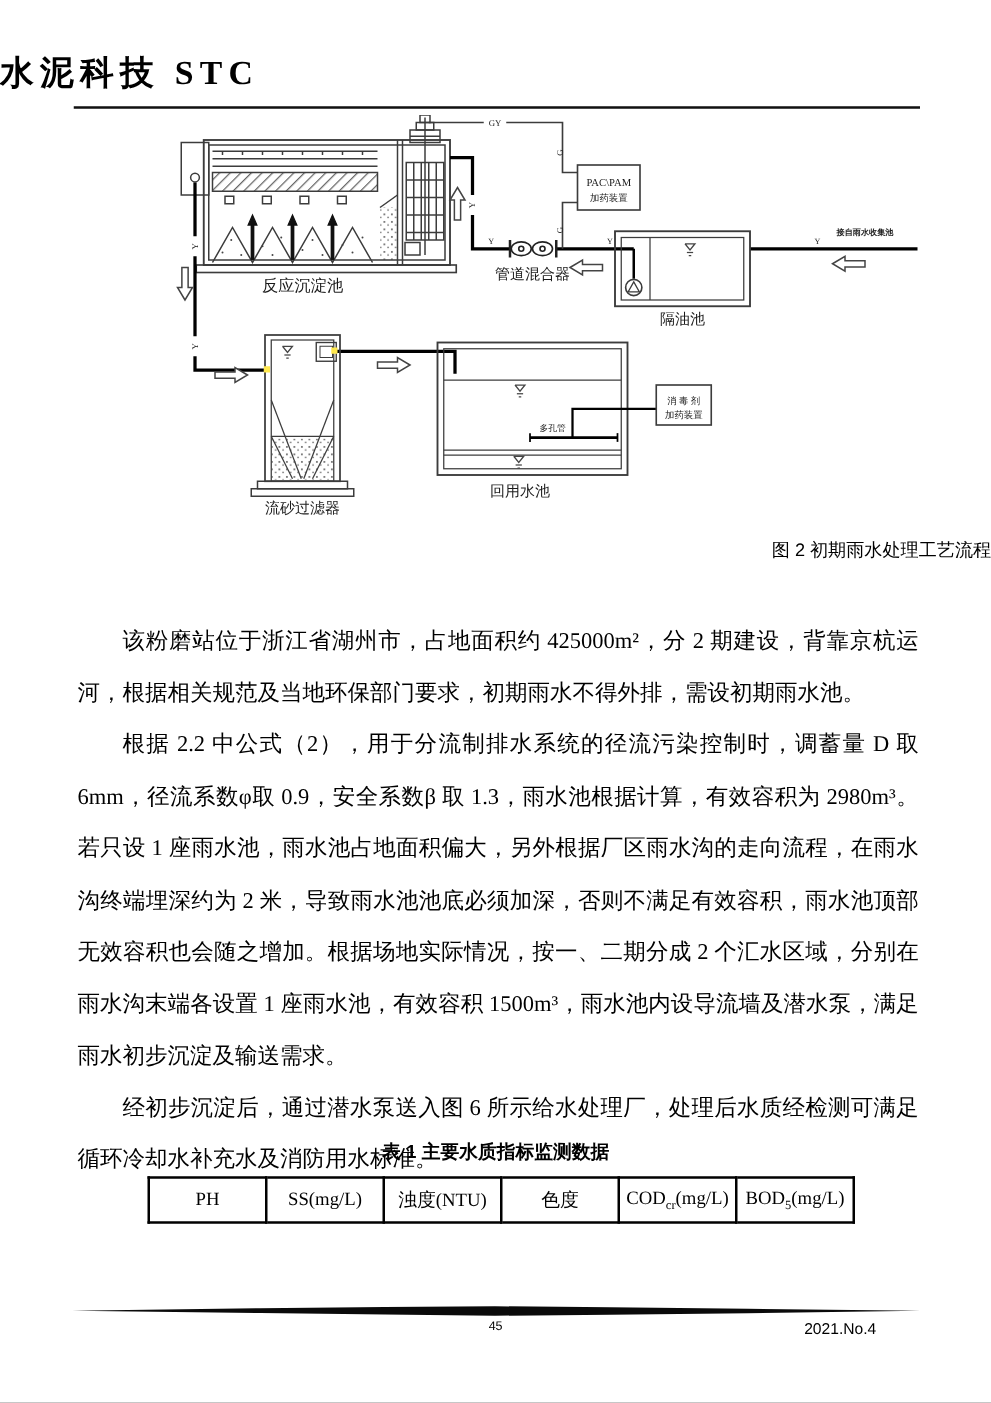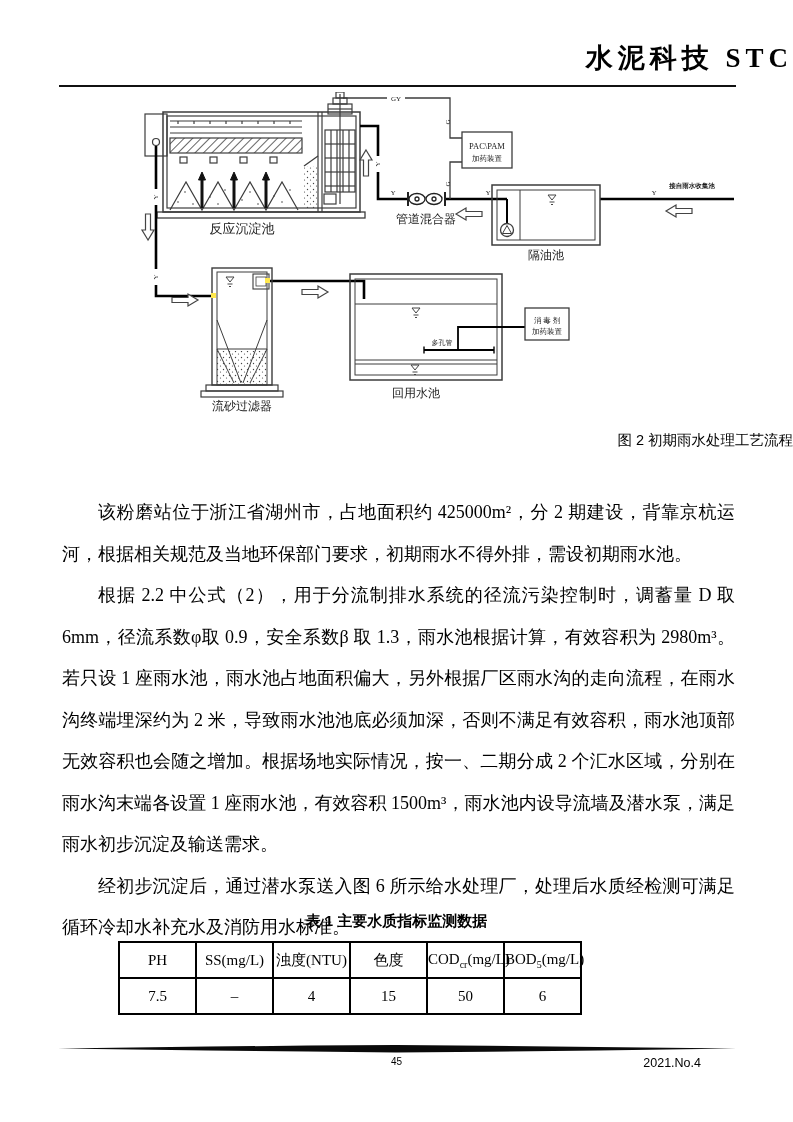--- a/index.html
+++ b/index.html
@@ -3,21 +3,21 @@
 <meta charset="utf-8">
 <style>
   html,body { margin:0; padding:0; background:#999; }
   .page {
     position:relative; width:793px; height:1122px; margin:0 auto;
     background:#fff; overflow:hidden; color:#000;
     font-family:"Liberation Serif","DejaVu Serif",serif;
   }
   .journal-title {
     position:absolute; top:40px; left:0; width:100%;
-    text-align:right; font-size:27px; font-weight:bold; letter-spacing:5px;
+    text-align:left; font-size:27px; font-weight:bold; letter-spacing:5px;
     font-family:"Liberation Serif","DejaVu Serif",serif;
   }
   .header-rule { position:absolute; top:85px; left:59px; width:677px; border-top:2.2px solid #111; }
   .diagram { position:absolute; left:60px; top:92px; }
   .diagram text { font-family:"Liberation Serif","DejaVu Serif",serif; fill:#1a1a1a; }
   .figure-caption {
     position:absolute; top:431px; left:0; width:100%; text-align:right;
     font-size:14.5px; font-family:"Liberation Sans","DejaVu Sans",sans-serif;
   }
   .section-heading {
@@ -30,21 +30,21 @@
     position:absolute; top:492px; left:62px; width:673px;
     font-size:18px; line-height:41.5px; text-align:justify;
   }
   .body-text p { margin:0; text-indent:2em; }
   .table-caption {
     position:absolute; top:912px; left:0; width:100%; text-align:center;
     font-size:15px; font-weight:600;
     font-family:"Liberation Sans","DejaVu Sans",sans-serif;
   }
   table.data-table {
-    position:absolute; top:941px; left:118px; width:464px;
+    position:absolute; top:941px; left:118px; width:566px;
     border-collapse:collapse; table-layout:fixed; font-size:15px;
   }
   table.data-table td {
     border:2px solid #000; height:34px; padding:0;
     text-align:center; vertical-align:middle;
   }
   table.data-table sub { font-size:10px; }
   .footer-rule { position:absolute; top:1044px; left:58px; }
   .page-num {
     position:absolute; top:1056px; left:0; width:100%; text-align:center;
@@ -265,28 +265,20 @@
   <table class="data-table">
     <tbody>
       <tr>
         <td>PH</td>
         <td>SS(mg/L)</td>
         <td>浊度(NTU)</td>
         <td>色度</td>
         <td><span>COD</span><sub>cr</sub><span>(mg/L)</span></td>
         <td><span>BOD</span><sub>5</sub><span>(mg/L)</span></td>
       </tr>
-      <tr>
-        <td>7.5</td>
-        <td>–</td>
-        <td>4</td>
-        <td>15</td>
-        <td>50</td>
-        <td>6</td>
-      </tr>
     </tbody>
   </table>
 
   <svg class="footer-rule" width="678" height="10" viewBox="0 0 678 10">
     <polygon points="0,4.5 150,2.6 250,1.6 338,1 430,1.8 540,3 678,4.5 540,6.5 430,7.8 338,8.6 250,7.6 150,6.4" fill="#0a0a0a"></polygon>
   </svg>
   <div class="page-num">45</div>
   <div class="issue">2021.No.4</div>
 
 </div>

